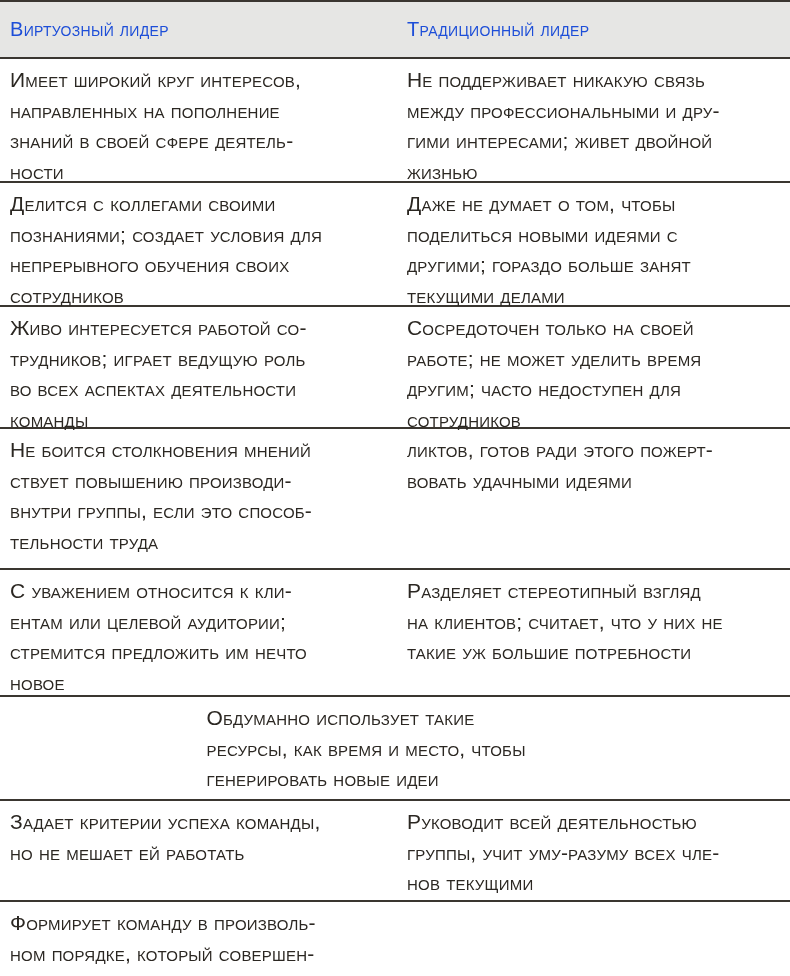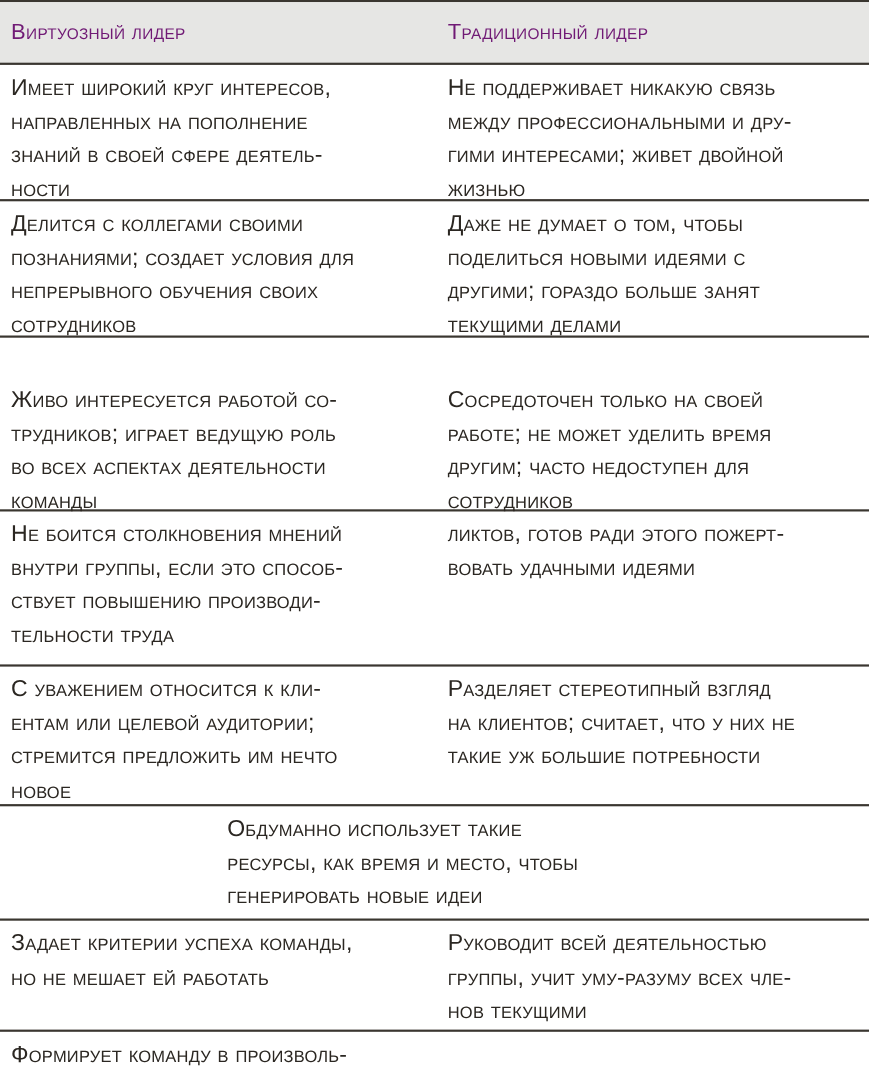--- a/index.html
+++ b/index.html
@@ -15,21 +15,21 @@
     display: flex;
     background: #e6e6e4;
     height: 55px;
     border-bottom: 2px solid #3a3630;
     align-items: center;
   }
   .header .cell {
     font-size: 20px;
     font-variant: small-caps;
     letter-spacing: 0.3px;
-    color: #701a75;
+    color: #1d4ed8;
   }
   .row {
     display: flex;
     border-bottom: 2px solid #3a3630;
     box-sizing: border-box;
   }
   .cell {
     box-sizing: border-box;
     padding-left: 10px;
   }
@@ -73,39 +73,39 @@
           <div>непрерывного обучения своих</div>
           <div>сотрудников</div>
         </div>
         <div class="cell c2">
           <div>Даже не думает о том, чтобы</div>
           <div>поделиться новыми идеями с</div>
           <div>другими; гораздо больше занят</div>
           <div>текущими делами</div>
         </div>
       </div>
-      <div class="row" style="height: 122px; margin-top: 36px;">
+      <div class="row" style="height: 122px;">
         <div class="cell c1">
           <div>Живо интересуется работой со-</div>
           <div>трудников; играет ведущую роль</div>
           <div>во всех аспектах деятельности</div>
           <div>команды</div>
         </div>
         <div class="cell c2">
           <div>Сосредоточен только на своей</div>
           <div>работе; не может уделить время</div>
           <div>другим; часто недоступен для</div>
           <div>сотрудников</div>
         </div>
       </div>
       <div class="row" style="height: 141px;">
         <div class="cell c1">
           <div>Не боится столкновения мнений</div>
+          <div>ствует повышению производи-</div>
           <div>внутри группы, если это способ-</div>
-          <div>ствует повышению производи-</div>
           <div>тельности труда</div>
         </div>
         <div class="cell c2">
           <div>ликтов, готов ради этого пожерт-</div>
           <div>вовать удачными идеями</div>
         </div>
       </div>
       <div class="row" style="height: 127px;">
         <div class="cell c1">
           <div>С уважением относится к кли-</div>

